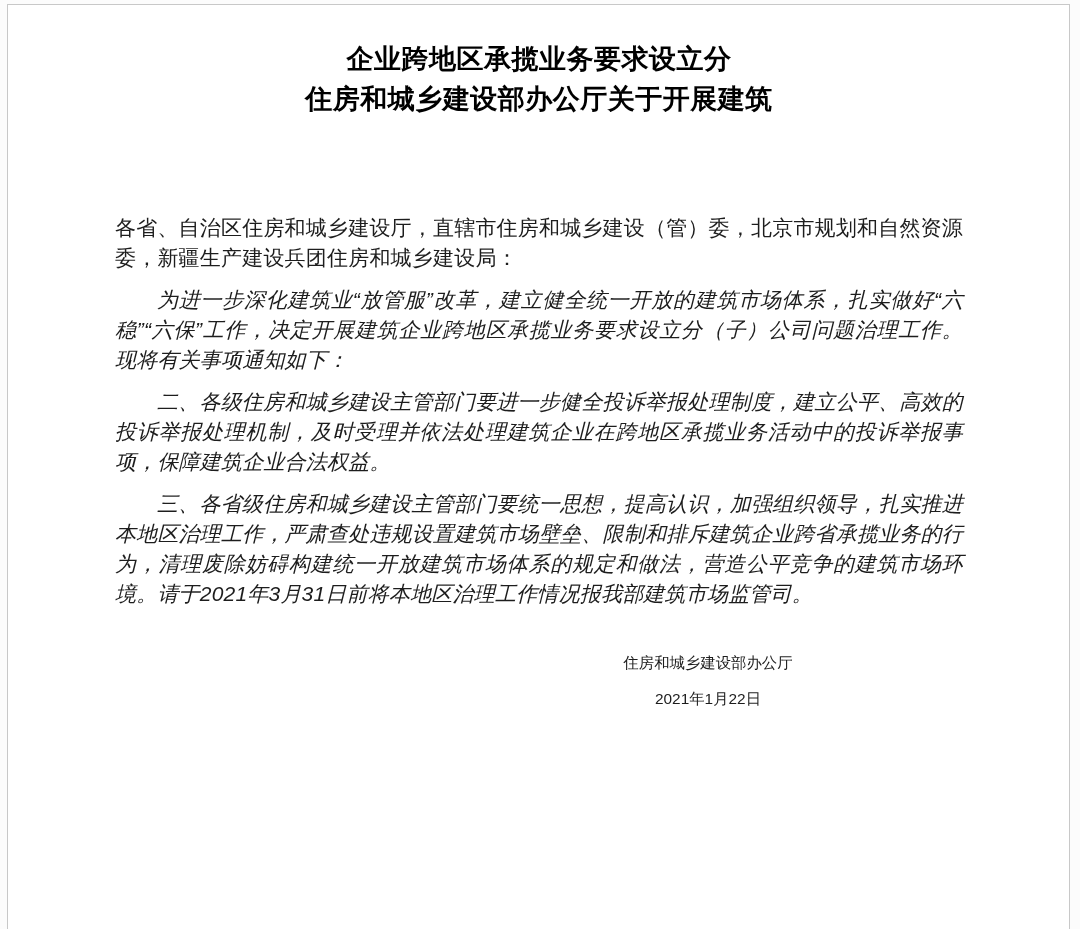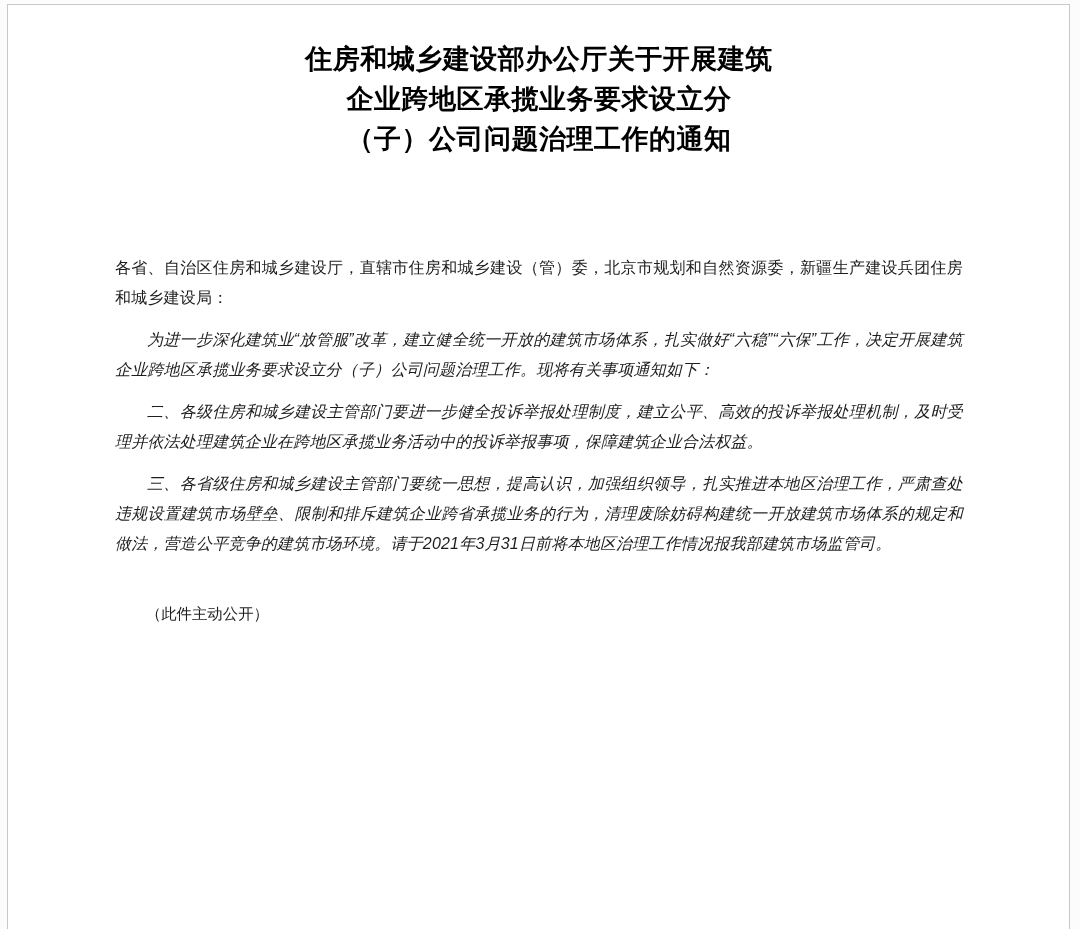--- a/index.html
+++ b/index.html
@@ -33,21 +33,21 @@
     font-weight: 700;
     line-height: 40px;
     color: #000000;
     letter-spacing: 0.5px;
   }
   .title-line {
     display: block;
   }
   .body-text p {
     margin: 12px 0 6px 0;
-    font-size: 16px;
+    font-size: 21px;
     line-height: 30px;
     color: #1d1d1d;
     text-align: justify;
     letter-spacing: 0.2px;
   }
   .salutation {
     text-indent: 0;
   }
   .para {
     text-indent: 2em;
@@ -74,29 +74,31 @@
     text-indent: 2em;
   }
 </style>
 </head>
 <body>
 
 <div class="page">
   <div class="content">
 
     <h1 class="doc-title">
+      <span class="title-line">企业跨地区承揽业务要求设立分</span>
       <span class="title-line">住房和城乡建设部办公厅关于开展建筑</span>
-      <span class="title-line">企业跨地区承揽业务要求设立分</span>
-      <span class="title-line">（子）公司问题治理工作的通知</span>
     </h1>
 
     <div class="body-text">
       <p class="salutation">各省、自治区住房和城乡建设厅，直辖市住房和城乡建设（管）委，北京市规划和自然资源委，新疆生产建设兵团住房和城乡建设局：</p>
       <p class="para">为进一步深化建筑业“放管服”改革，建立健全统一开放的建筑市场体系，扎实做好“六稳”“六保”工作，决定开展建筑企业跨地区承揽业务要求设立分（子）公司问题治理工作。现将有关事项通知如下：</p>
       <p class="para">二、各级住房和城乡建设主管部门要进一步健全投诉举报处理制度，建立公平、高效的投诉举报处理机制，及时受理并依法处理建筑企业在跨地区承揽业务活动中的投诉举报事项，保障建筑企业合法权益。</p>
       <p class="para">三、各省级住房和城乡建设主管部门要统一思想，提高认识，加强组织领导，扎实推进本地区治理工作，严肃查处违规设置建筑市场壁垒、限制和排斥建筑企业跨省承揽业务的行为，清理废除妨碍构建统一开放建筑市场体系的规定和做法，营造公平竞争的建筑市场环境。请于2021年3月31日前将本地区治理工作情况报我部建筑市场监管司。</p>
     </div>
 
+    <div class="sign-block">
+      <p>住房和城乡建设部办公厅</p>
+      <p>2021年1月22日</p>
+    </div>
 
-    <p class="footer-note">（此件主动公开）</p>
 
   </div>
 </div>
 
 </body></html>

